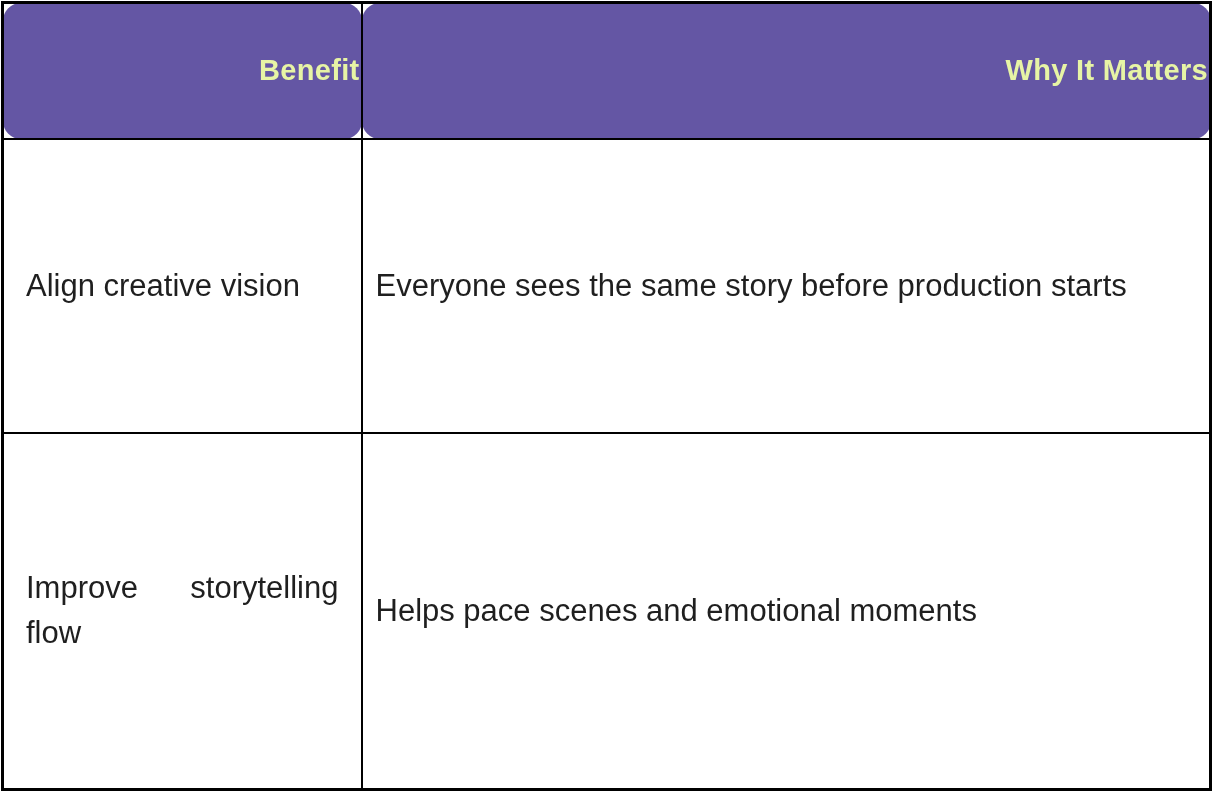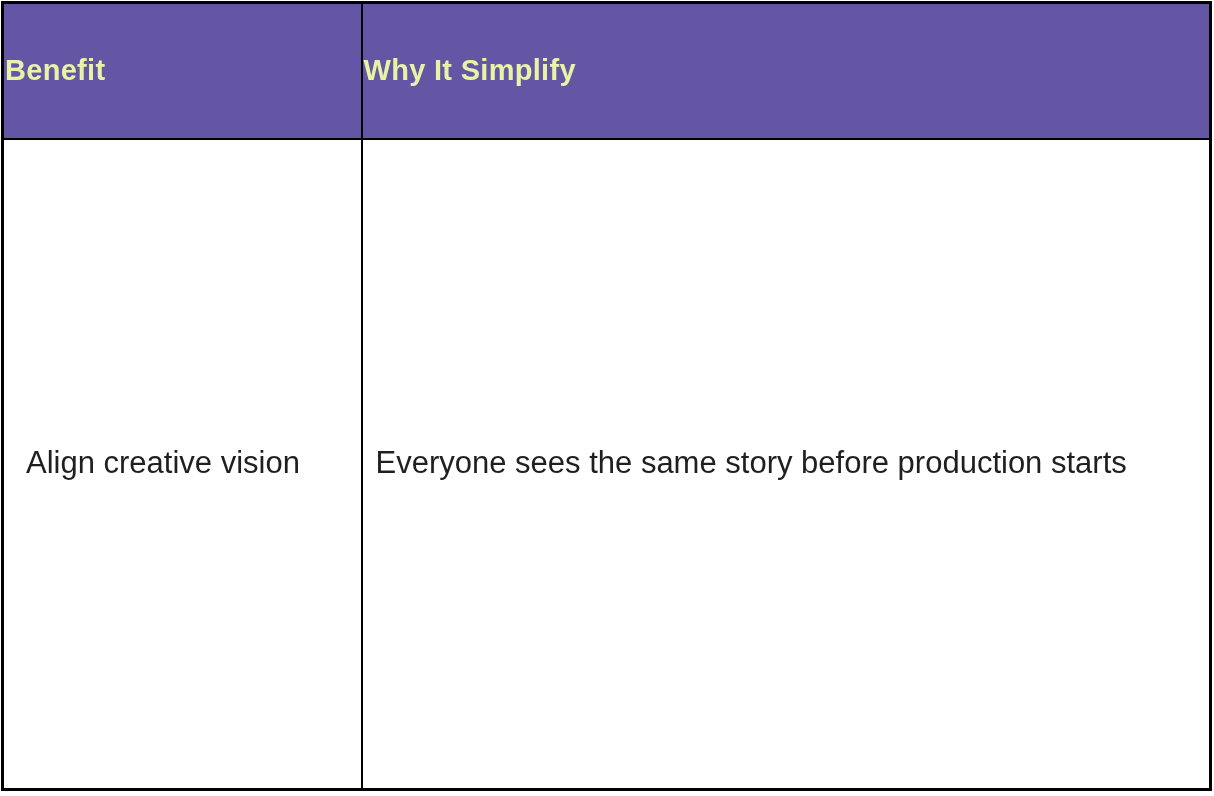--- a/index.html
+++ b/index.html
@@ -36,23 +36,24 @@
   }
   col.col-benefit { width: 359px; }
   th, td {
     border: 2px solid var(--border);
   }
   th {
     background: var(--header-bg);
     color: var(--header-text);
     font-size: 29px;
     font-weight: bold;
-    text-align: left;
+    text-align: right;
     vertical-align: middle;
     letter-spacing: 0.3px;
+    border-radius: 18px;
   }
   tr.header-row { height: 136px; }
   tr.row-1 { height: 145px; }
   tr.row-2 { height: 140px; }
   tr.row-3 { height: 175px; }
   tr.row-4 { height: auto; }
   td {
     color: var(--body-text);
     font-size: 31px;
     line-height: 1.45;
@@ -68,23 +69,27 @@
 
 <div class="canvas">
   <table class="benefits">
     <colgroup>
       <col class="col-benefit">
       <col class="col-why">
     </colgroup>
     <thead>
       <tr class="header-row">
         <th>Benefit</th>
-        <th>Why It Simplify</th>
+        <th>Why It Matters</th>
       </tr>
     </thead>
     <tbody>
       <tr class="row-1">
         <td class="benefit-cell">Align creative vision</td>
         <td class="why-cell">Everyone sees the same story before production starts</td>
       </tr>
+      <tr class="row-3">
+        <td class="benefit-cell">Improve storytelling flow</td>
+        <td class="why-cell">Helps pace scenes and emotional moments</td>
+      </tr>
     </tbody>
   </table>
 </div>
 
 </body></html>

